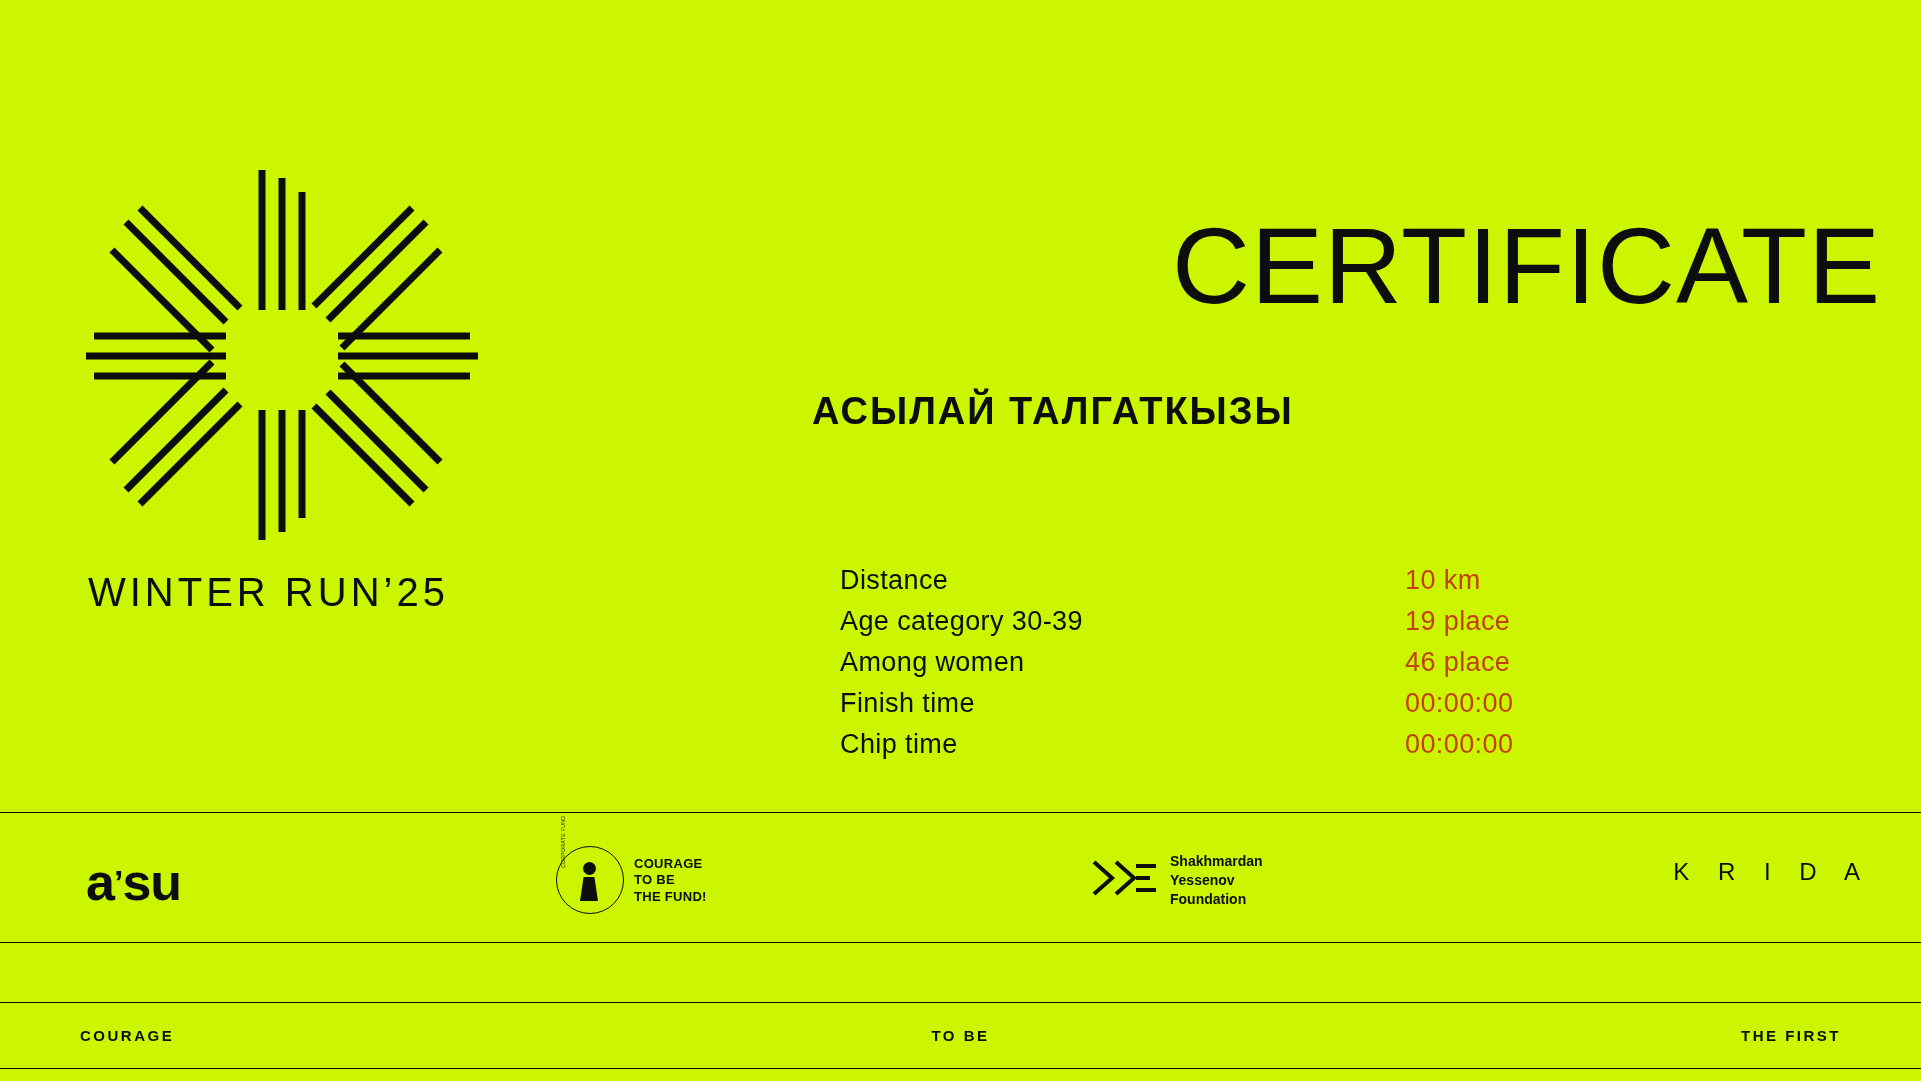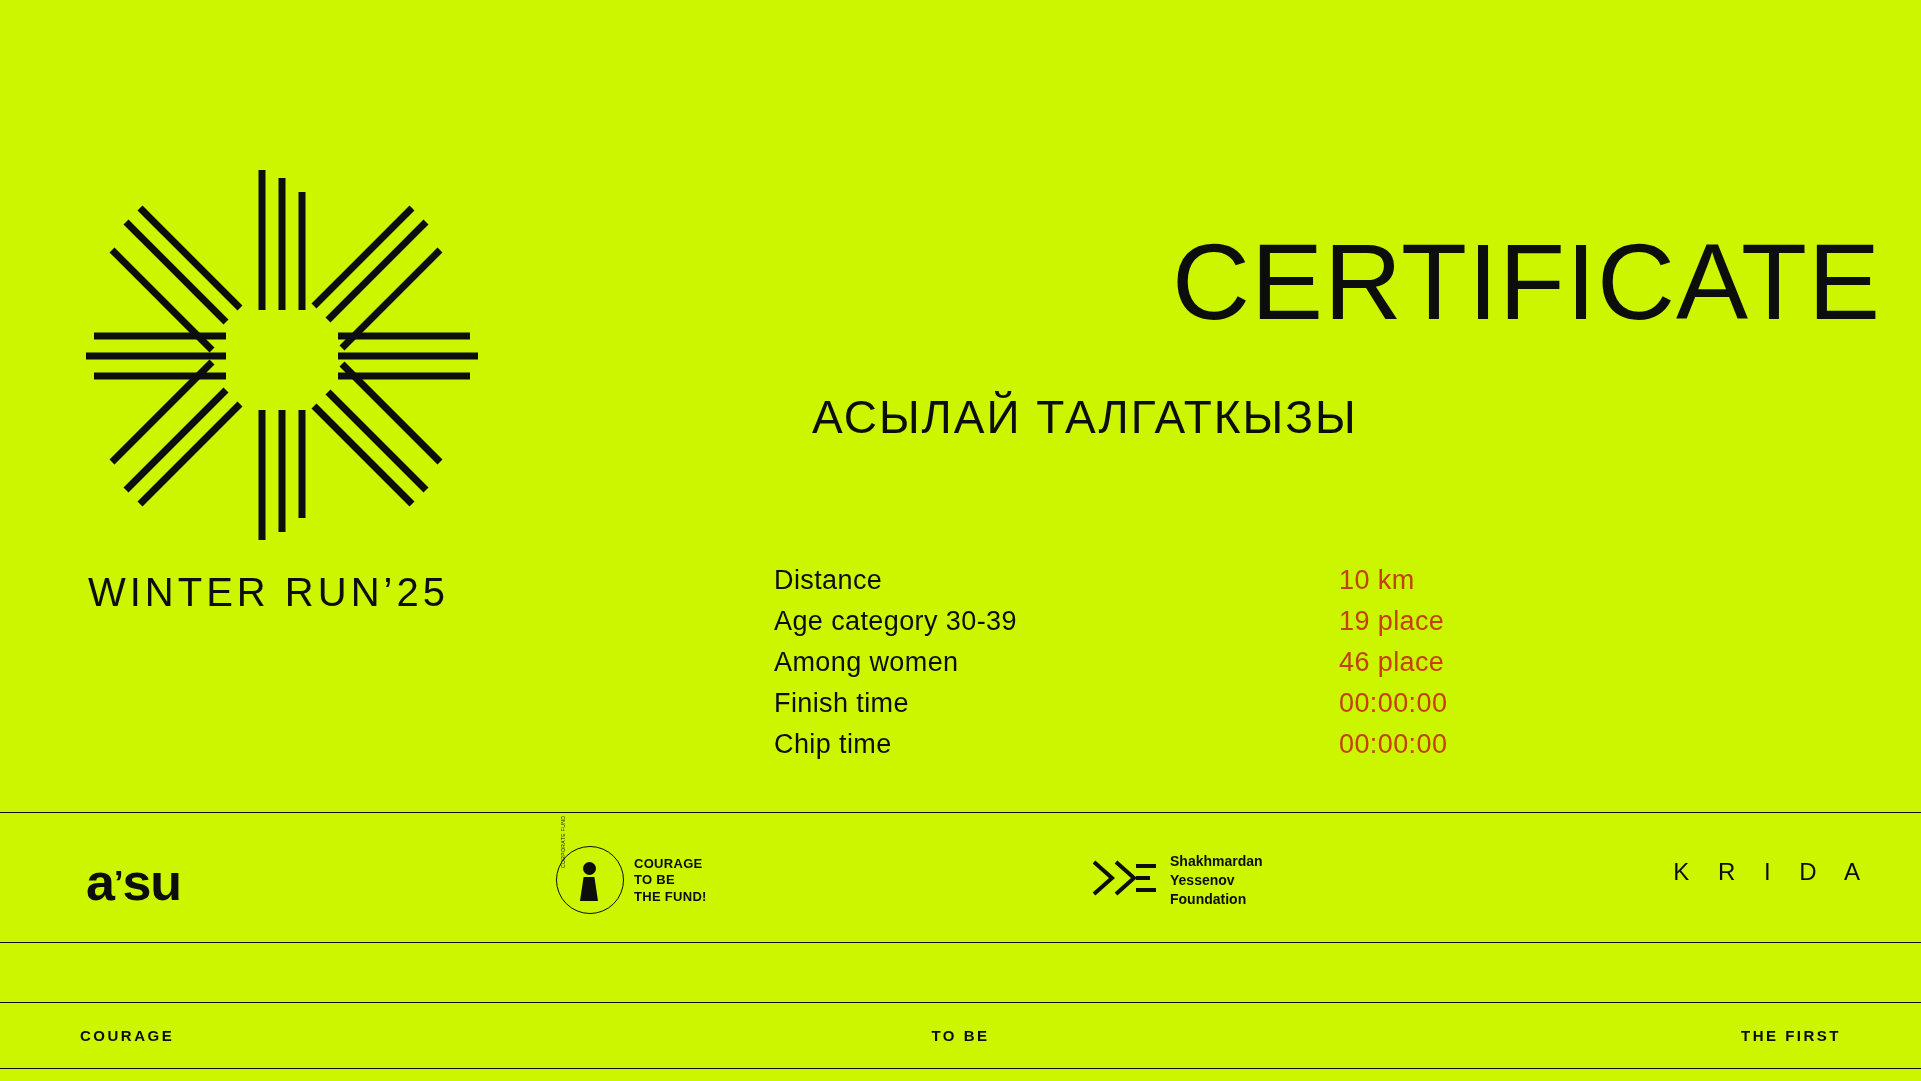--- a/index.html
+++ b/index.html
@@ -102,40 +102,40 @@
     font-weight: 500;
     color: #0d0d0d;
     white-space: nowrap;
     text-align: center;
   }
 
   
   .cert-title {
     position: absolute;
     right: 40px;
-    top: 228px;
+    top: 212px;
     font-size: 108px;
     font-weight: 400;
     letter-spacing: 1px;
     line-height: 1;
     text-align: center;
     color: #0d0d0d;
   }
   .participant {
     position: absolute;
     left: 812px;
     top: 390px;
-    font-size: 46px;
-    font-weight: normal;
+    font-size: 38px;
+    font-weight: bold;
     letter-spacing: 2px;
     color: #0d0d0d;
   }
   .results {
     position: absolute;
-    left: 774px;
+    left: 840px;
     top: 565px;
     width: 1050px;
   }
   .result-row {
     display: flex;
     align-items: baseline;
     margin-bottom: 10px;
   }
   .result-label {
     width: 565px;

